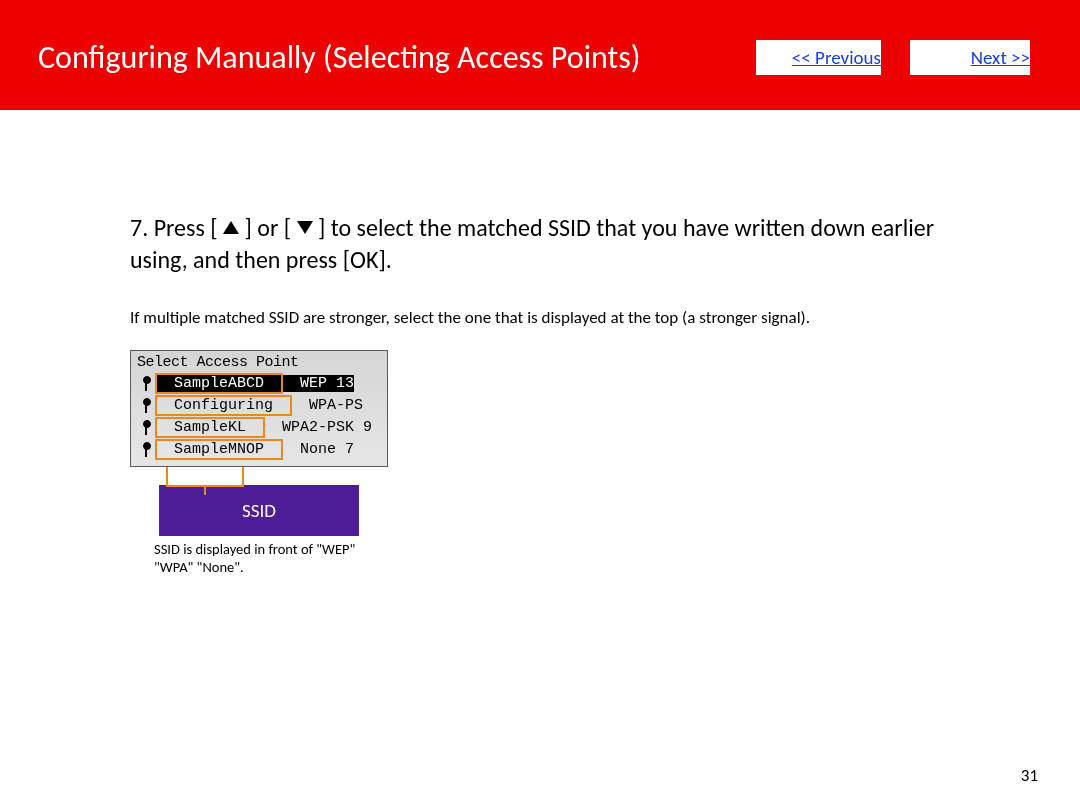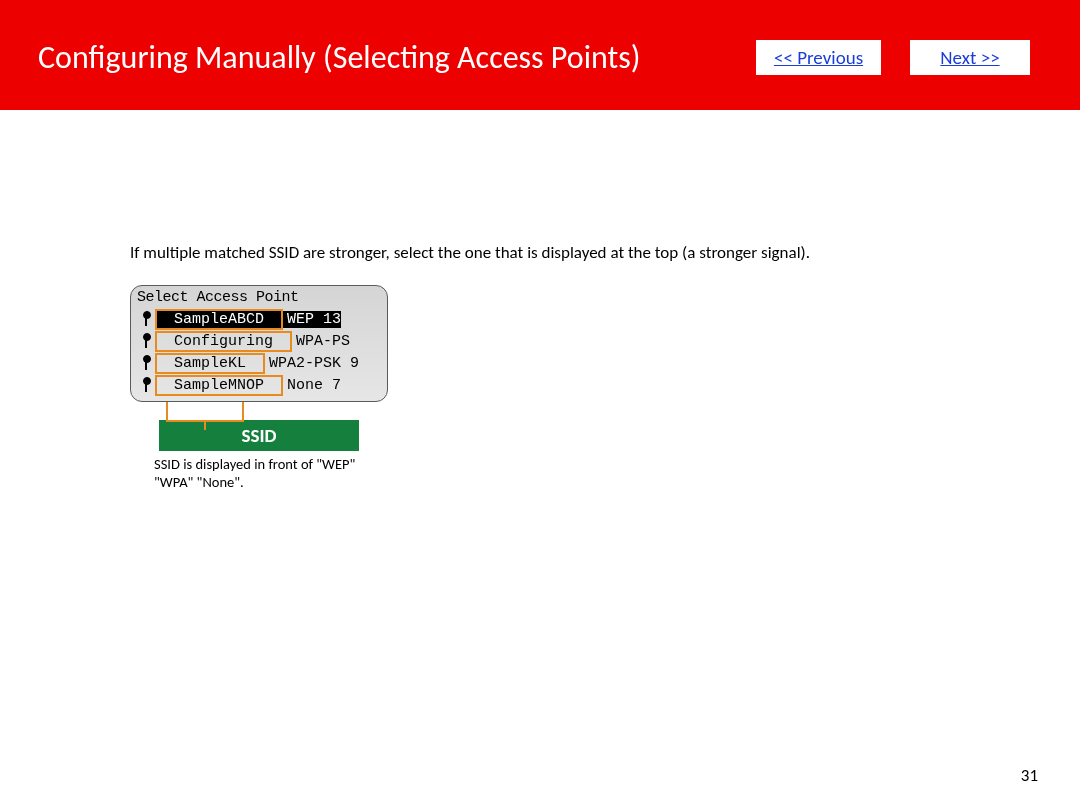--- a/index.html
+++ b/index.html
@@ -27,21 +27,21 @@
     margin-top: 8px;
   }
   .nav-btn {
     position: absolute;
     top: 40px;
     background: #ffffff;
     color: #1a3dd6;
     text-decoration: underline;
     font-size: 19px;
     padding: 6px 0;
-    text-align: center;
+    text-align: right;
     cursor: pointer;
     border: none;
     font-family: inherit;
   }
   .prev-btn { left: 756px; width: 125px; }
   .next-btn { left: 910px; width: 120px; }
 
   .content {
     position: absolute;
     left: 130px;
@@ -72,21 +72,21 @@
     margin-top: 30px;
     font-size: 17px;
     color: #000;
   }
 
   .lcd {
     margin-top: 22px;
     width: 258px;
     background: linear-gradient(#d5d5d5,#e6e6e6);
     border: 1px solid #5a5a5a;
-    border-radius: 12px;
+    border-radius: 0;
     padding: 3px 3px 5px 3px;
     font-family: "Courier New", monospace;
     font-size: 15px;
     position: relative;
   }
   .lcd-title {
     color: #000;
     padding: 0 3px 2px 3px;
     font-weight: 500;
     letter-spacing: -0.5px;
@@ -123,21 +123,21 @@
     top:4px; left:3px;
     width:2px; height:10px;
     background:#000;
   }
   .ssid-cell {
     flex: 0 0 auto;
     padding: 0 17px;
     border: 2px solid #e78b1f;
   }
   .rest-cell {
-    padding-left: 4px;
+    padding-left: 17px;
   }
   .row-sel .ssid-cell,
   .row-sel .rest-cell {
     background: #000;
     color: #fff;
   }
   .row-sel .ssid-cell { border-color:#e78b1f; }
   .lcd-row:not(.row-sel) .ssid-cell,
   .lcd-row:not(.row-sel) .rest-cell { color:#000; }
 
@@ -159,26 +159,25 @@
     position:absolute;
     top:0; left:36px; width:78px; height:2px; background:#e78b1f;
   }
   .callout-drop {
     position:absolute;
     top:0; left:74px; width:2px; height:10px; background:#e78b1f;
   }
   .callout-label {
     margin: 10px auto 0 auto;
     width: 200px;
-    background:#15803d;
+    background:#4c1d95;
     color:#fff;
     text-align:center;
     font-size:19px;
-    padding:4px 0;
-    font-weight:bold;
+    padding:14px 0;
   }
   .callout-text {
     width: 210px;
     margin: 4px auto 0 auto;
     text-align: left;
     font-size: 14.5px;
     color:#000;
     line-height:1.25;
   }
 
@@ -194,20 +193,24 @@
 <body>
 
 <div class="header">
   <div class="page-title">Configuring Manually (Selecting Access Points)</div>
   <button class="nav-btn prev-btn">&lt;&lt; Previous</button>
   <button class="nav-btn next-btn">Next &gt;&gt;</button>
 </div>
 
 <div class="content">
 
+  <div class="instruction">
+    <span>7.</span>
+    <span>Press [  </span><span class="tri-up"></span><span>  ] or [  </span><span class="tri-down"></span><span>  ] to select the matched SSID that you have written down earlier using, and then press [OK].</span>
+  </div>
 
   <div class="subnote">If multiple matched SSID are stronger, select the one that is displayed at the top (a stronger signal).</div>
 
   <div class="lcd">
     <div class="lcd-title">Select Access Point</div>
     <div class="lcd-row row-sel">
       <div class="sig-col">
           <div class="sig-icon"></div>
         </div>
       <div class="ssid-cell">SampleABCD</div>

